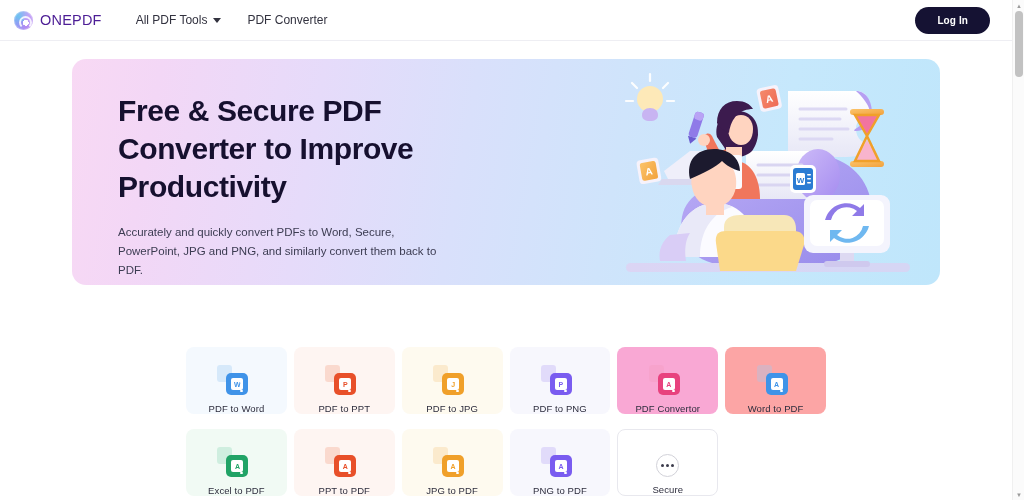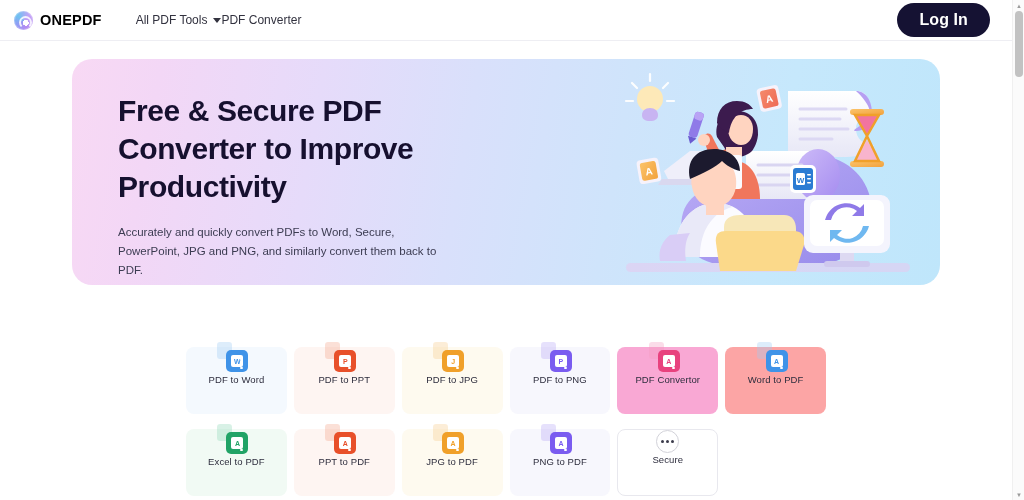--- a/index.html
+++ b/index.html
@@ -58,28 +58,29 @@
     position: absolute;
     left: 5px; top: 5px;
     width: 9px; height: 9px;
     border-radius: 50%;
     border: 2px solid rgba(255,255,255,0.85);
     border-bottom-color: transparent;
   }
 
   .brand-name {
     font-size: 14.5px;
-    font-weight: 700;
+    font-weight: 400;
     letter-spacing: 0.2px;
-    color: #000000;
+    color: #4c1d95;
   }
 
   .nav-links {
     display: flex;
     align-items: flex-start;
+    gap: 26px;
     margin-left: 34px;
   }
 
   .nav-link {
     font-size: 12px;
     color: #32323f;
     display: flex;
     align-items: center;
     gap: 6px;
     cursor: pointer;
@@ -92,36 +93,36 @@
     border-right: 4px solid transparent;
     border-top: 5px solid #32323f;
     display: inline-block;
     margin-top: 1px;
   }
 
   .login-btn {
     margin-left: auto;
     background: #151233;
     color: #ffffff;
-    font-size: 16px;
+    font-size: 10px;
     font-weight: 600;
     border: none;
     border-radius: 999px;
     padding: 8px 22px;
     cursor: pointer;
     letter-spacing: 0.1px;
     font-family: "Liberation Sans", sans-serif;
   }
 
   
   .hero {
     margin: 18px auto 0;
     width: 868px;
     height: 226px;
-    border-radius: 20px;
+    border-radius: 14px;
     background: linear-gradient(100deg,
       #f8d9f4 0%,
       #f3d7f6 10%,
       #e6dbfa 28%,
       #d9e0fb 45%,
       #cfe4fb 62%,
       #c6e8fc 80%,
       #bfe6fb 100%);
     position: relative;
     overflow: hidden;
@@ -170,22 +171,22 @@
     grid-template-columns: repeat(6, 1fr);
     gap: 15px 7px;
   }
 
   .tool-card {
     height: 67px;
     border-radius: 8px;
     display: flex;
     flex-direction: column;
     align-items: center;
-    justify-content: flex-start;
-    gap: 1px;
+    justify-content: flex-end;
+    gap: 7px;
     cursor: pointer;
     position: relative;
   }
 
   .tool-label {
     font-size: 9.5px;
     color: #2d2d3d;
     white-space: nowrap;
     letter-spacing: 0.1px;
   }

